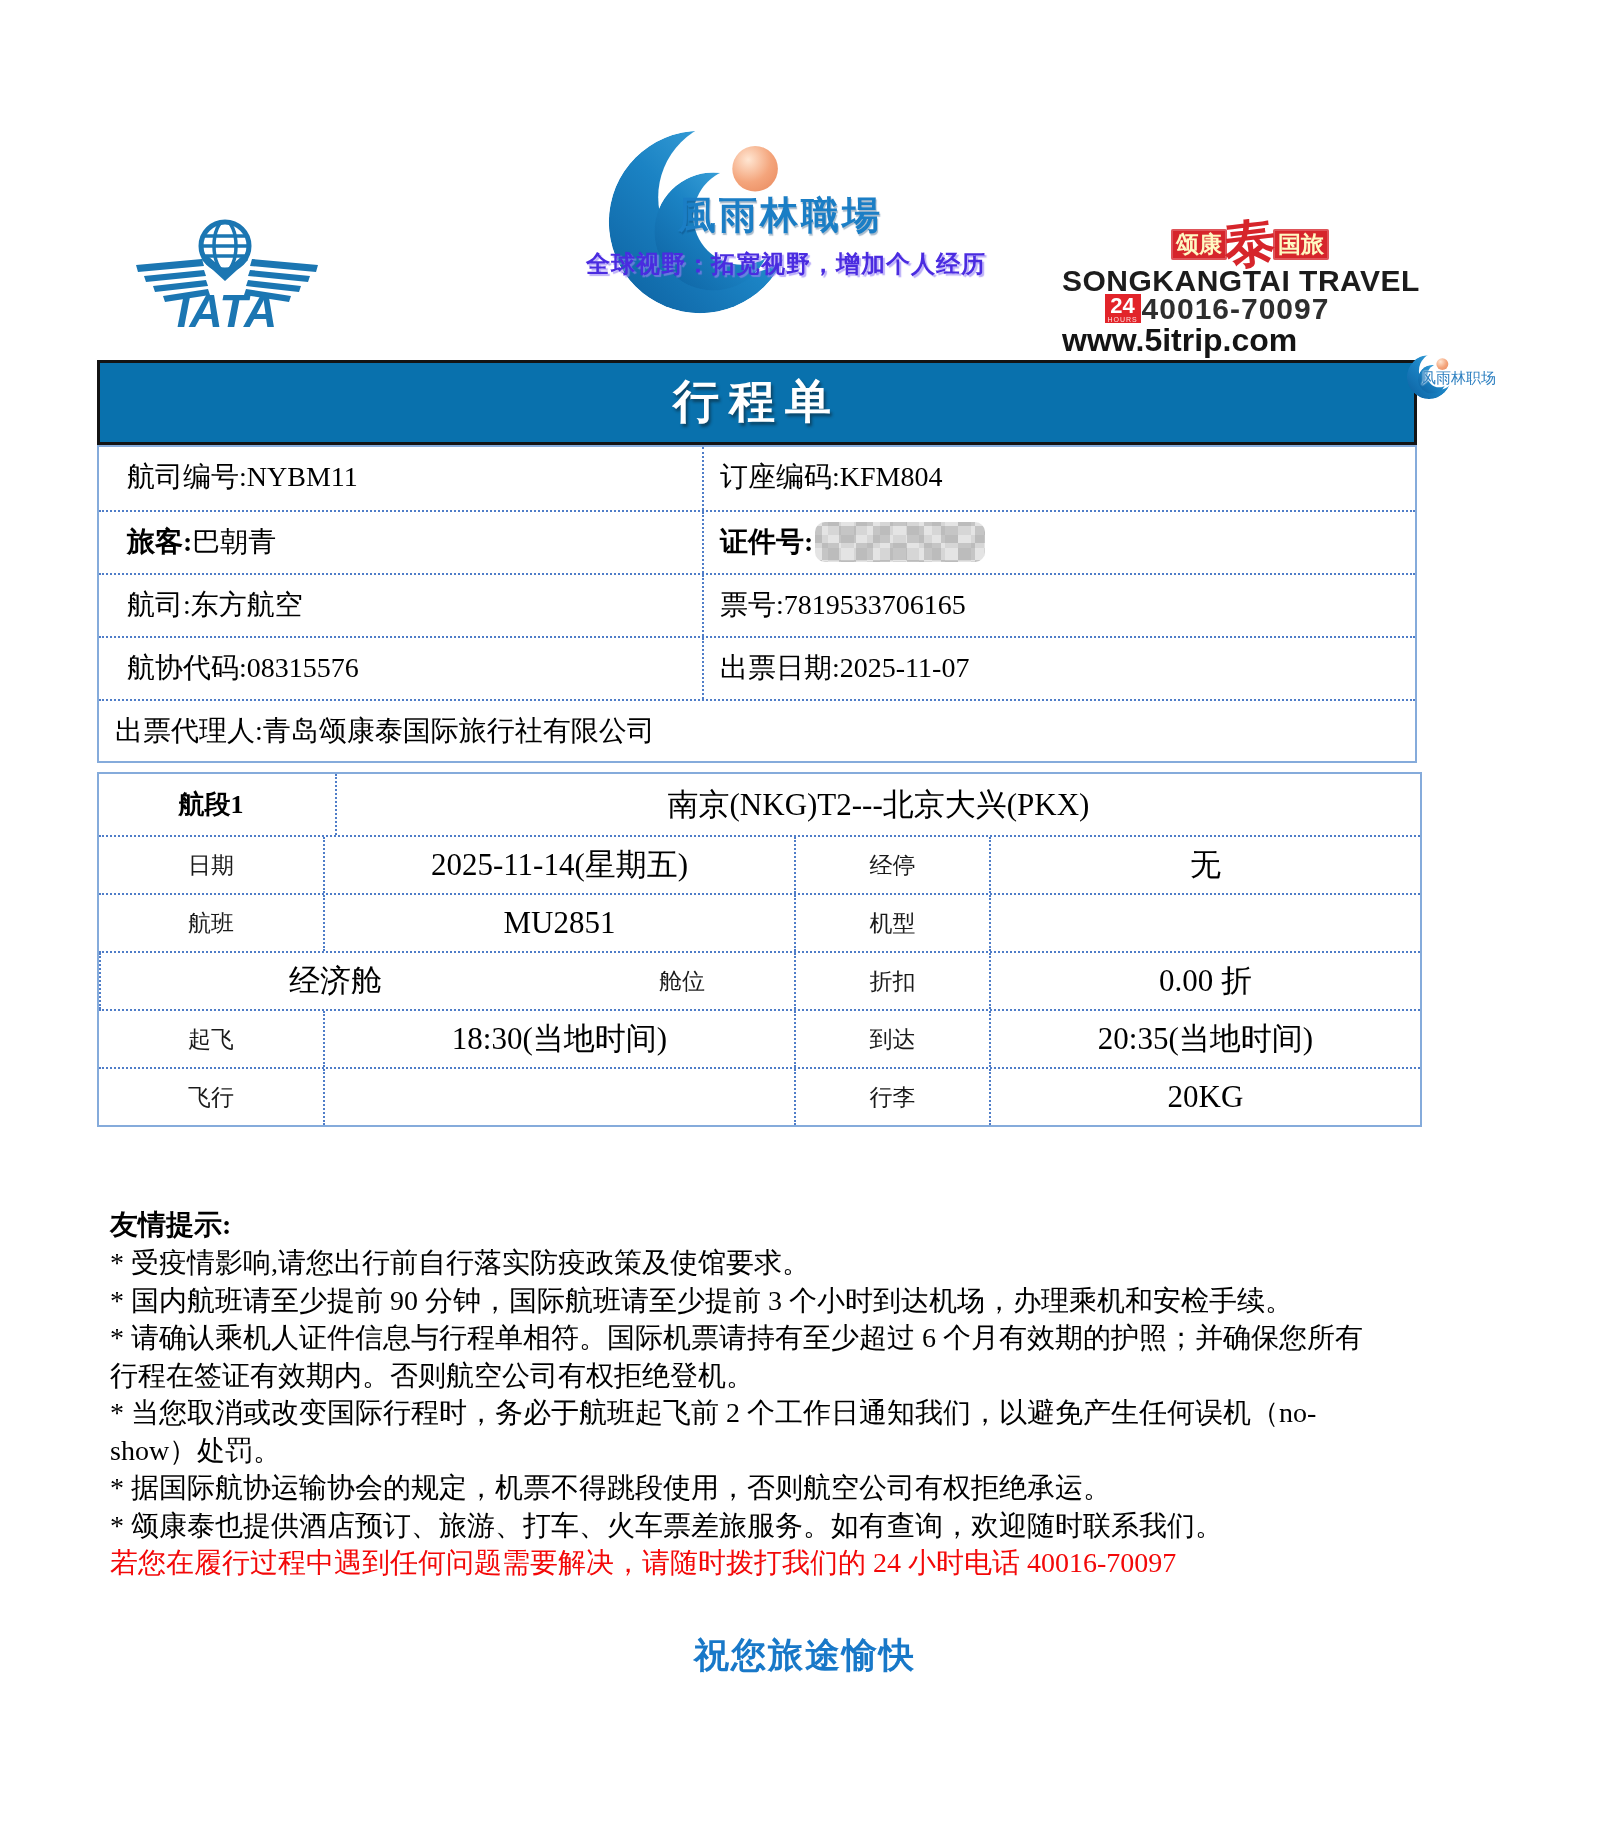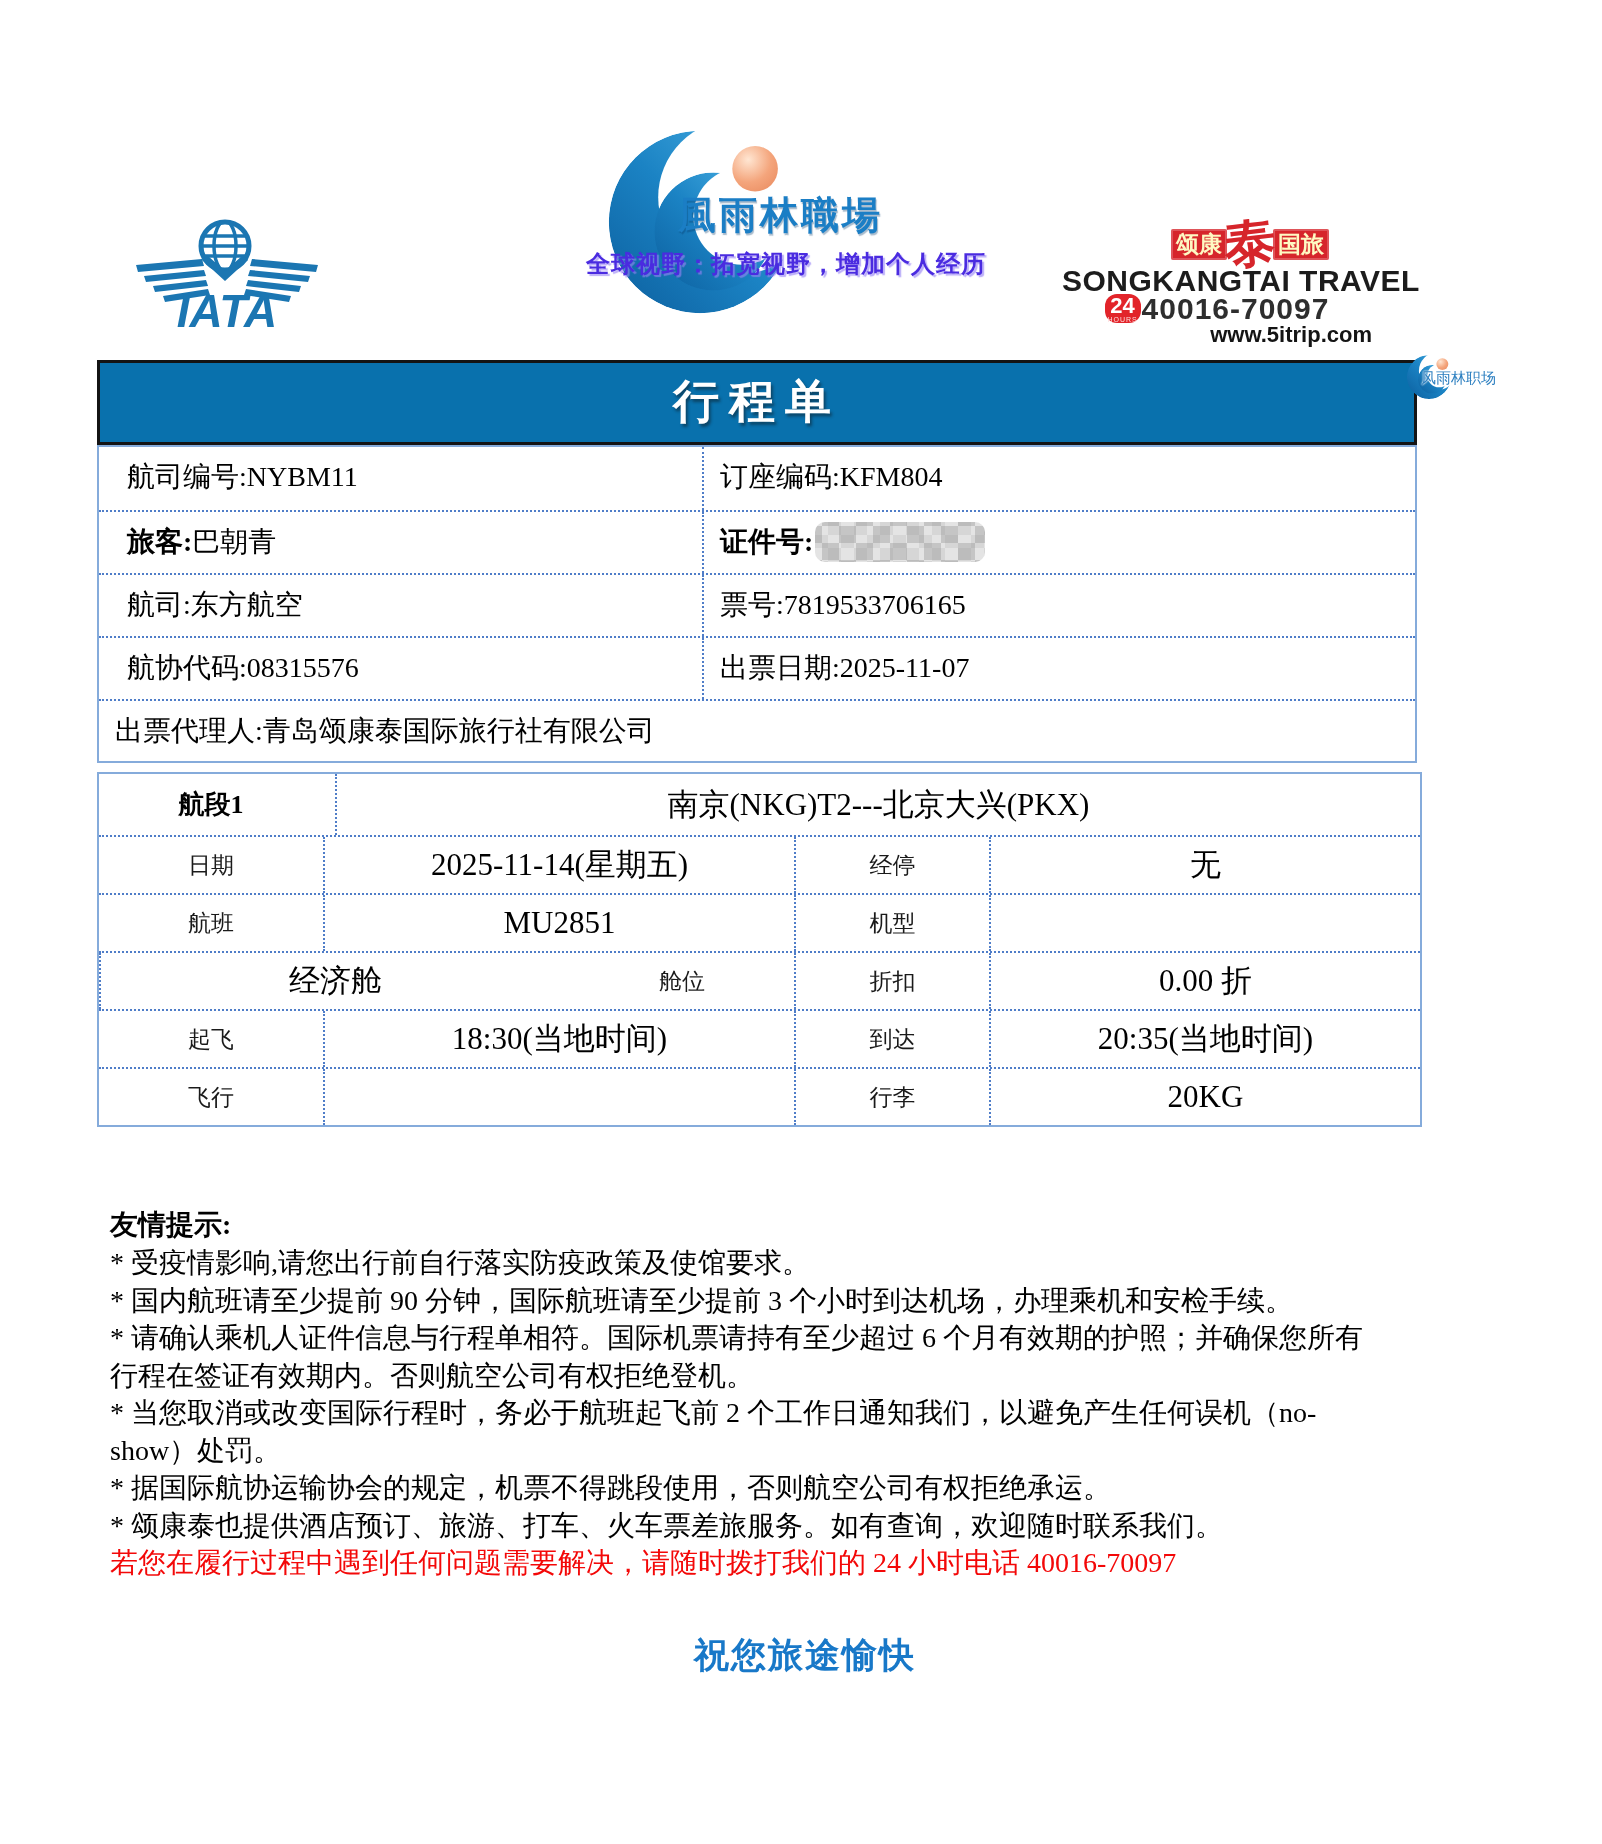--- a/index.html
+++ b/index.html
@@ -20,29 +20,29 @@
        align-items:center;justify-content:center;font-family:"Liberation Sans","DejaVu Sans",sans-serif;}
   .seal-box{background:#d6252b;color:#fef9c3;font-weight:bold;font-size:23px;line-height:23px;
        padding:4px 5px;border-radius:2px;box-shadow:inset 0 0 0 2px rgba(255,255,255,0.22);}
   .seal-mid{color:#d6252b;font-size:52px;line-height:40px;font-weight:bold;
        font-family:"Liberation Serif","DejaVu Serif",serif;margin:0 -3px;transform:rotate(-7deg);z-index:2;}
   .agency-name{position:absolute;left:1062px;top:264px;width:310px;text-align:center;
        font-family:"Liberation Sans","DejaVu Sans",sans-serif;font-size:30px;font-weight:bold;color:#1c1c1c;
        letter-spacing:0.5px;white-space:nowrap;}
   .agency-phone{position:absolute;left:1062px;top:294px;width:310px;display:flex;align-items:center;
        justify-content:center;gap:1px;}
-  .badge24{position:relative;width:36px;height:29px;background:#e2242a;border-radius:12px;flex:0 0 auto;}
+  .badge24{position:relative;width:36px;height:29px;background:#e2242a;border-radius:0;flex:0 0 auto;}
   .badge24 .b24{position:absolute;left:0;right:0;top:-1px;text-align:center;color:#fff;font-weight:bold;
        font-size:22px;font-family:"Liberation Sans","DejaVu Sans",sans-serif;}
   .badge24 .bhours{position:absolute;left:0;right:0;bottom:0px;text-align:center;color:#ffd9d9;
        font-size:7px;letter-spacing:1px;font-family:"Liberation Sans","DejaVu Sans",sans-serif;}
   .phone-num{font-family:"Liberation Sans","DejaVu Sans",sans-serif;font-size:30px;font-weight:bold;
        color:#2e2e2e;letter-spacing:1px;line-height:29px;}
-  .agency-web{position:absolute;left:1062px;top:322px;width:310px;text-align:right;
-       font-family:"Liberation Sans","DejaVu Sans",sans-serif;font-size:22px;font-weight:bold;color:#141414;}
+  .agency-web{position:absolute;left:1062px;top:322px;width:310px;text-align:left;
+       font-family:"Liberation Sans","DejaVu Sans",sans-serif;font-size:32px;font-weight:bold;color:#141414;}
 
   
   .title-bar{position:absolute;left:97px;top:360px;width:1320px;height:85px;box-sizing:border-box;
        background:#0971ad;border:3px solid #141414;text-align:center;}
   .title-bar .t{display:inline-block;line-height:77px;font-size:46px;font-weight:bold;color:#ffffff;
        letter-spacing:10px;font-family:"Liberation Sans","DejaVu Sans",sans-serif;
        text-shadow:2px 3px 3px rgba(15,15,15,0.45);}
   .watermark{position:absolute;left:1406px;top:354px;width:90px;height:50px;}
   .watermark svg{position:absolute;left:0;top:0;}
   .watermark .wm-text{position:absolute;left:15px;top:15px;font-size:15px;color:#2c7fc0;

